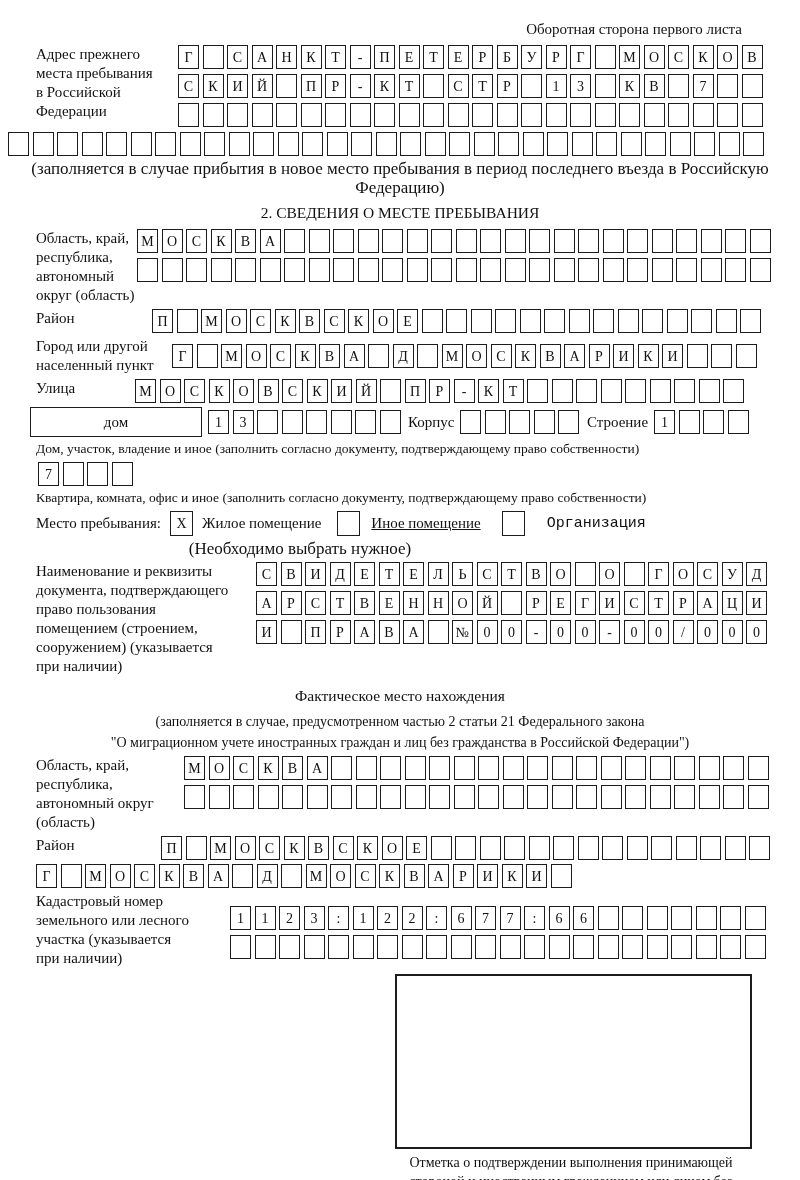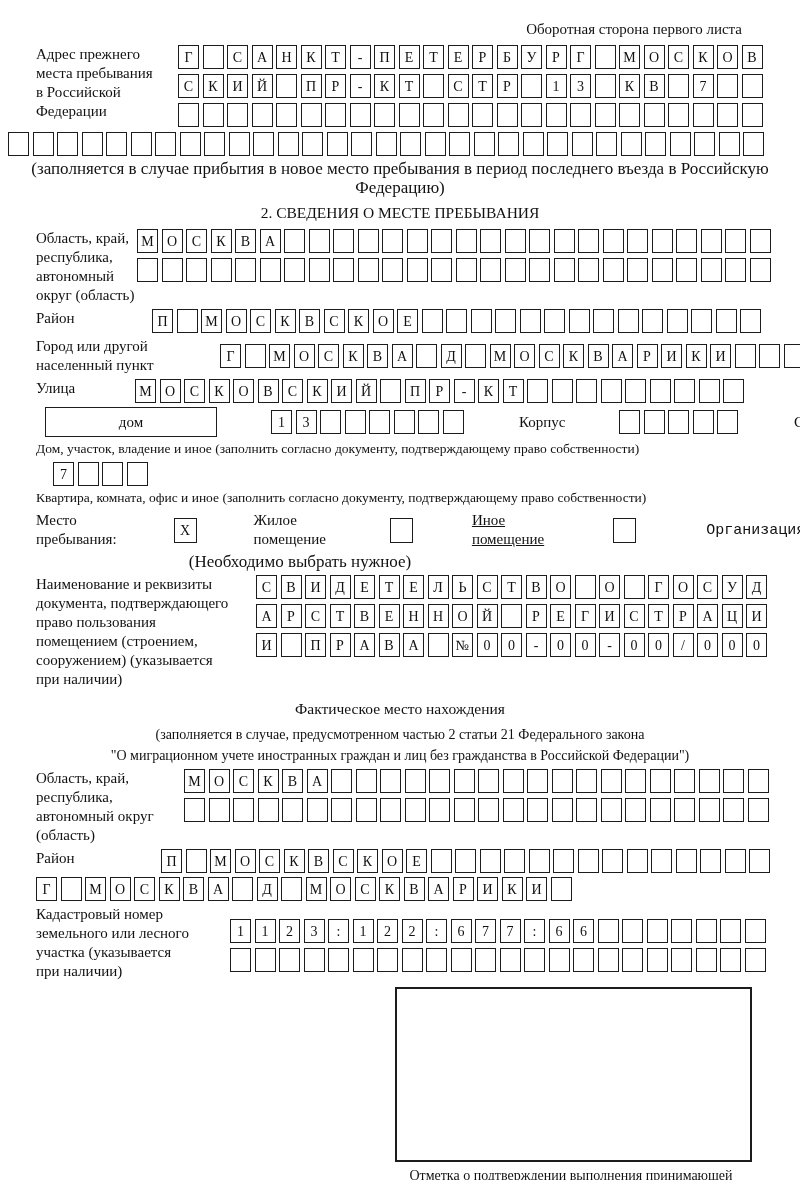--- a/index.html
+++ b/index.html
@@ -3,21 +3,21 @@
 <meta charset="utf-8">
 <style>
   html,body{margin:0;padding:0;background:#fff;}
   body{
     width:800px;height:1180px;overflow:hidden;color:#111;
     font-family:"Liberation Serif","DejaVu Serif",serif;
     font-size:15px;line-height:19px;
   }
   .hdr{ text-align:right; padding:20px 58px 0 0; }
   .flexrow{ display:flex; align-items:flex-start; }
-  .vcenter{ align-items:center;gap:48px; }
+  .vcenter{ align-items:center; }
   .lbl{ white-space:pre-line; flex:none; }
   .cells{ display:flex; }
   .cells + .cells, .stack .cells{ margin-bottom:5px; }
   .stack .cells:last-child{ margin-bottom:0; }
   .cell{
     box-sizing:border-box; flex:none;
     width:21px; height:24px; margin-right:3.5px;
     border:1.6px solid #1c1c1c; background:#fff;
     display:flex; align-items:center; justify-content:center;
     font-size:14px;
@@ -26,21 +26,21 @@
     box-sizing:border-box; border:1.7px solid #1c1c1c; height:30px;
     display:flex; align-items:center; justify-content:center; flex:none;
   }
   .chk{
     box-sizing:border-box; width:23px; height:25px; border:1.6px solid #1c1c1c;
     display:flex; align-items:center; justify-content:center; flex:none; font-size:14px;
   }
   .note{ font-size:17px; text-align:center; margin:3px 0 2px 0; }
   .note-left{ font-size:13.5px; margin:2px 0 2px 36px; }
   .sect-title{ font-weight:normal; text-align:center; font-size:15.5px; margin:6px 0 7px 0; }
-  .ml36{ margin-left:36px; } .ml31{ margin-left:45px; } .ml8{ margin-left:8px; }
+  .ml36{ margin-left:36px; } .ml31{ margin-left:30px; } .ml8{ margin-left:8px; }
   .stamp-box{
     box-sizing:border-box; width:357px; height:175px; margin:6px 0 0 395px;
     border:2px solid #1c1c1c; background:#fff;
   }
   .stamp-caption{
     width:410px; margin:4px 0 0 366px; text-align:center;
     font-size:14px; line-height:19px; white-space:pre-line;
   }
   .gap6{ margin-top:6px; } .gap4{ margin-top:4px; }
 </style>

